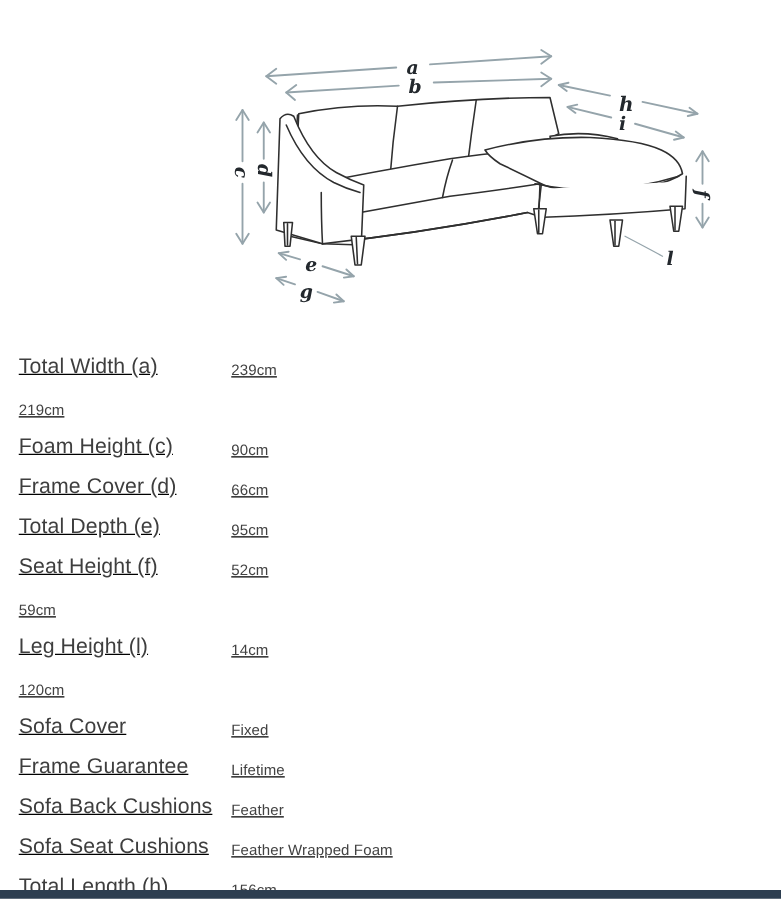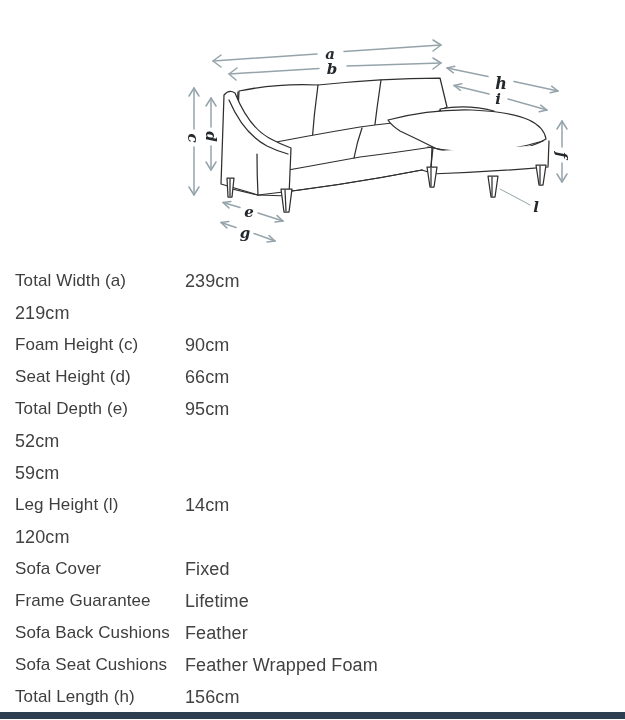--- a/index.html
+++ b/index.html
@@ -3,23 +3,23 @@
 <meta charset="utf-8">
 <style>
   html,body{margin:0;padding:0;}
   body{
     width:625px;height:720px;position:relative;overflow:hidden;
     background:#ffffff;
     font-family:"Liberation Sans","DejaVu Sans",sans-serif;
   }
   .illustration{position:absolute;left:0;top:0;width:625px;height:268px;}
   .spec{position:absolute;left:15px;top:271px;width:600px;}
-  .spec-row{display:flex;align-items:flex-start;height:32px;}
+  .spec-row{display:flex;align-items:flex-end;height:32px;text-decoration:underline;}
   .spec-label{width:170px;flex:0 0 170px;font-size:17px;color:#3e3e3e;letter-spacing:.1px;}
-  .spec-value{font-size:18px;color:#424242;letter-spacing:.1px;}
+  .spec-value{font-size:12px;color:#424242;letter-spacing:.1px;}
   .footer-bar{position:absolute;left:0;top:712px;width:625px;height:7px;background:#2d3e50;}
   svg text.dim{
     font-family:"DejaVu Serif","Liberation Serif",serif;
     font-weight:bold;font-style:italic;
   }
 </style>
 </head>
 <body>
 
 <div class="illustration">
@@ -152,28 +152,29 @@
     <div class="spec-value">239cm</div>
   </div>
   <div class="spec-row">
     <div class="spec-value">219cm</div>
   </div>
   <div class="spec-row">
     <div class="spec-label">Foam Height (c)</div>
     <div class="spec-value">90cm</div>
   </div>
   <div class="spec-row">
-    <div class="spec-label">Seat Height (d)</div>
+    <div class="spec-label">Frame Cover (d)</div>
     <div class="spec-value">66cm</div>
   </div>
   <div class="spec-row">
     <div class="spec-label">Total Depth (e)</div>
     <div class="spec-value">95cm</div>
   </div>
   <div class="spec-row">
+    <div class="spec-label">Seat Height (f)</div>
     <div class="spec-value">52cm</div>
   </div>
   <div class="spec-row">
     <div class="spec-value">59cm</div>
   </div>
   <div class="spec-row">
     <div class="spec-label">Leg Height (l)</div>
     <div class="spec-value">14cm</div>
   </div>
   <div class="spec-row">

